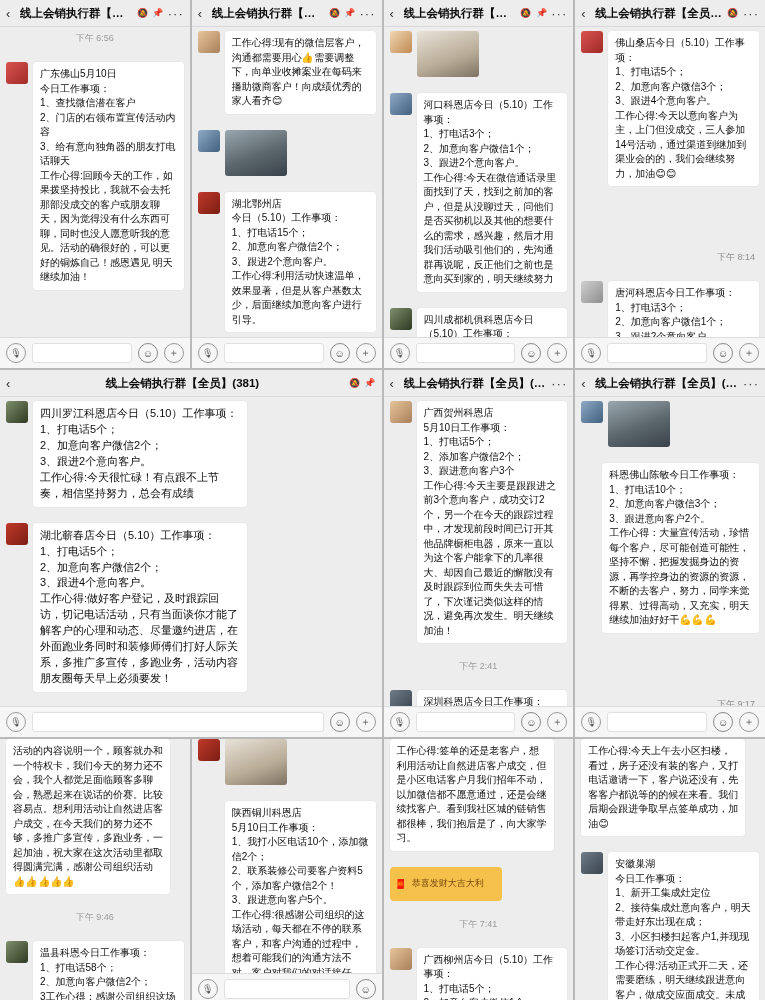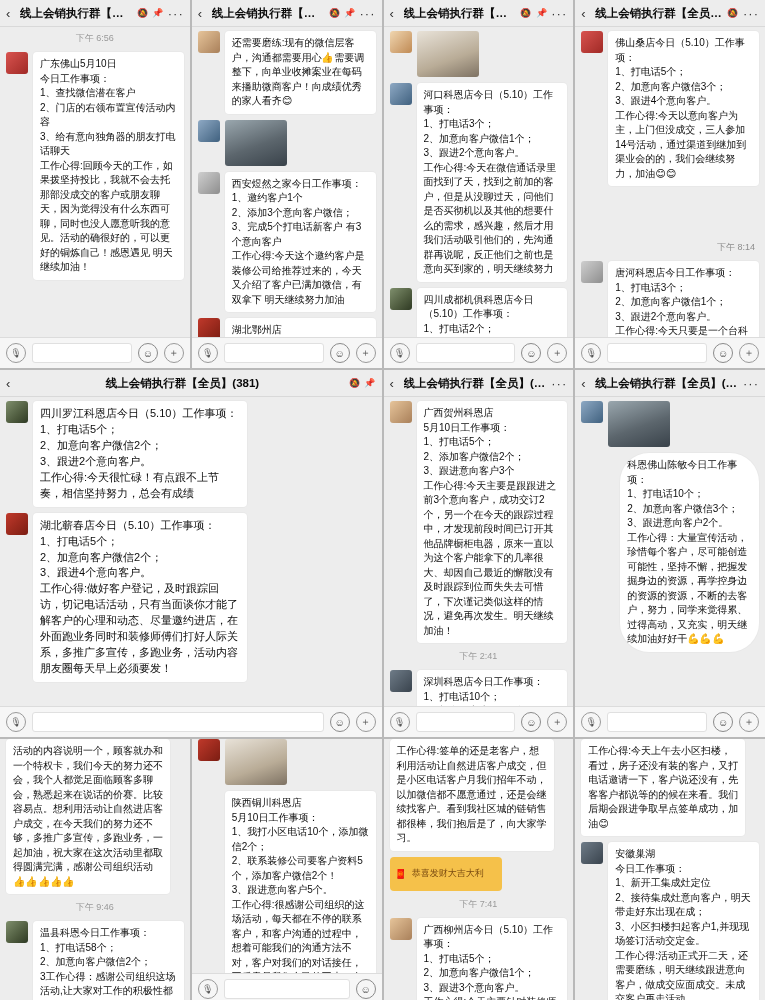--- a/index.html
+++ b/index.html
@@ -40,21 +40,21 @@
     font-size:11.5px;font-weight:bold;color:#0b0b0b;
     white-space:nowrap;overflow:hidden;text-overflow:ellipsis;
   }
   .hdr-ic{font-size:9px;color:#8a8a8a;}
   .more{font-size:13px;color:#333;letter-spacing:1px;}
   
   .body{
     flex:1;overflow:hidden;
     padding:4px 6px 0 6px;
     display:flex;flex-direction:column;
-    gap:6px;
+    gap:16px;
   }
   .tstamp{
     align-self:center;
     font-size:9px;color:#9a9a9a;
     background:transparent;
     padding:1px 4px;
   }
   .tstamp.right{align-self:flex-end;color:#8d8d8d;margin-top:48px;}
   .msgrow{display:flex;gap:5px;align-items:flex-start;}
   .avatar{
@@ -158,33 +158,25 @@
     <div class="hdr">
       <span class="back">‹</span>
       <span class="hdr-title">线上会销执行群【全员】(381)</span>
       <span class="hdr-ic">🔕</span>
       <span class="hdr-ic">📌</span>
       <span class="more">···</span>
     </div>
     <div class="body">
       <div class="msgrow">
         <div class="avatar a4"></div>
-        <div class="bubble">还需要磨练:现有的微信层客户，沟通都需要用心👍需要调整下，向单业收摊案业在每码来播助微商客户！向成绩优秀的家人看齐😊</div>
+        <div class="bubble">工作心得:现有的微信层客户，沟通都需要用心👍需要调整下，向单业收摊案业在每码来播助微商客户！向成绩优秀的家人看齐😊</div>
       </div>
       <div class="msgrow">
         <div class="avatar a5"></div>
         <div class="bubble img"><span class="thumb"></span></div>
-      </div>
-      <div class="msgrow">
-        <div class="avatar a6"></div>
-        <div class="bubble">西安煜然之家今日工作事项：
-1、邀约客户1个
-2、添加3个意向客户微信；
-3、完成5个打电话新客户 有3个意向客户
-工作心得:今天这个邀约客户是装修公司给推荐过来的，今天又介绍了客户已满加微信，有双拿下 明天继续努力加油</div>
       </div>
       <div class="msgrow">
         <div class="avatar a7"></div>
         <div class="bubble">湖北鄂州店
 今日（5.10）工作事项：
 1、打电话15个；
 2、加意向客户微信2个；
 3、跟进2个意向客户。
 工作心得:利用活动快速温单，效果显著，但是从客户基数太少，后面继续加意向客户进行引导。</div>
       </div>
@@ -344,21 +336,21 @@
       <span class="back">‹</span>
       <span class="hdr-title">线上会销执行群【全员】(381)</span>
       <span class="more">···</span>
     </div>
     <div class="body">
       <div class="msgrow">
         <div class="avatar a5"></div>
         <div class="bubble img"><span class="thumb"></span></div>
       </div>
       <div class="msgrow">
-        <div class="bubble" style="margin-left:39px;border-radius:29px;">科恩佛山陈敏今日工作事项：
+        <div class="bubble" style="margin-left:21px;">科恩佛山陈敏今日工作事项：
 1、打电话10个；
 2、加意向客户微信3个；
 3、跟进意向客户2个。
 工作心得：大量宣传活动，珍惜每个客户，尽可能创造可能性，坚持不懈，把握发掘身边的资源，再学控身边的资源的资源，不断的去客户，努力，同学来觉得累、过得高动，又充实，明天继续加油好好干💪💪💪</div>
       </div>
       <div class="tstamp right">下午 9:17</div>
       <div class="msgrow">
         <div class="avatar a8"></div>
         <div class="bubble">襄县科恩今日工作事项：
 1、打电话5个；

